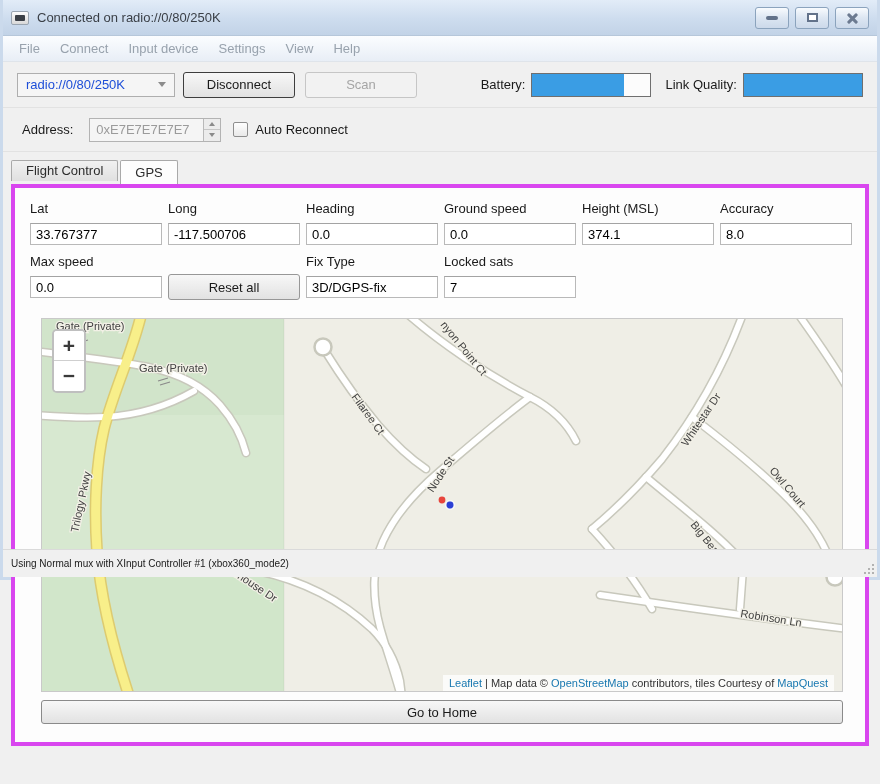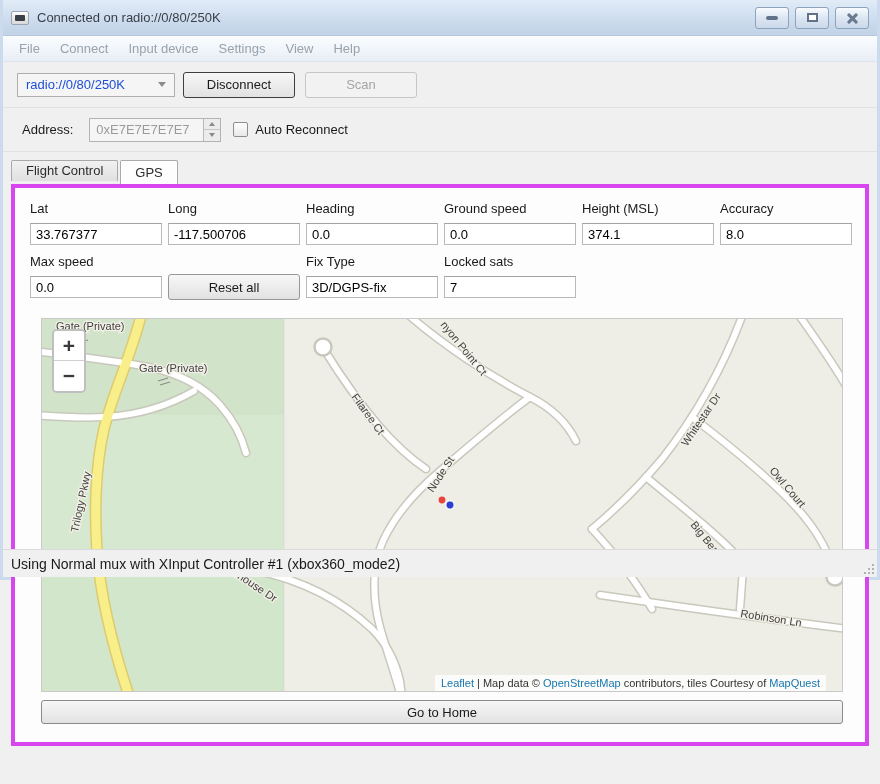--- a/index.html
+++ b/index.html
@@ -124,36 +124,36 @@
   .zoomctl {
     position:absolute; left:10px; top:10px; width:34px;
     border:2px solid rgba(0,0,0,0.25); border-radius:5px; background:#fff; overflow:hidden;
   }
   .zbtn {
     width:30px; height:30px; display:flex; align-items:center; justify-content:center;
     font-size:21px; font-weight:bold; color:#3a3a3a; background:#fff;
   }
   .zbtn:first-child { border-bottom:1px solid #cfcfcf; }
   .attrib {
-    position:absolute; right:16px; bottom:0; background:rgba(255,255,255,0.75);
+    position:absolute; right:8px; bottom:0; background:rgba(255,255,255,0.75);
     font-size:11px; padding:2px 6px; color:#333; white-space:nowrap;
   }
   .attrib .lnk { color:#1878b0; }
   .street { font-size:11px; fill:#424242; paint-order:stroke; stroke:#f2f0e6; stroke-width:2.6px; font-family:"Liberation Sans",sans-serif; }
   .street-g { font-size:10px; }
   
   .btn-gohome {
     width:802px; height:24px; margin:8px 0 0 11px;
     border-color:#8a8a8a; border-radius:3px;
   }
   
   .statusbar {
     position:absolute; left:0; right:0; bottom:0; height:28px;
     background:#f0f0f0; border-top:1px solid #dadada;
-    display:flex; align-items:center; padding:0 8px; font-size:14px; color:#1a1a1a;
+    display:flex; align-items:center; padding:0 8px; font-size:10px; color:#1a1a1a;
   }
   .grip { position:absolute; right:3px; bottom:3px; width:11px; height:11px; }
   .grip i { position:absolute; width:2px; height:2px; background:#b2b2b2; }
 </style>
 </head>
 <body>
 
 <div class="window">
 
   <div class="titlebar">
@@ -183,20 +183,30 @@
     <span class="menu-item">Help</span>
   </div>
 
   <div class="toolbar">
     <div class="combo">
       <span>radio://0/80/250K</span>
       <span class="combo-arrow"></span>
     </div>
     <div class="btn btn-disconnect">Disconnect</div>
     <div class="btn btn-scan">Scan</div>
+    <div class="meters">
+      <span class="meter-label">Battery:</span>
+      <div class="progress">
+        <div class="fill" style="width: 78%;"></div>
+      </div>
+      <span class="meter-label lq-label">Link Quality:</span>
+      <div class="progress">
+        <div class="fill" style="width: 100%;"></div>
+      </div>
+    </div>
   </div>
 
   <div class="address-row">
     <span>Address:</span>
     <div class="spinbox">
       <span>0xE7E7E7E7E7</span>
       <div class="spin-btns">
         <div>
             <span class="tri-up"></span>
           </div>

